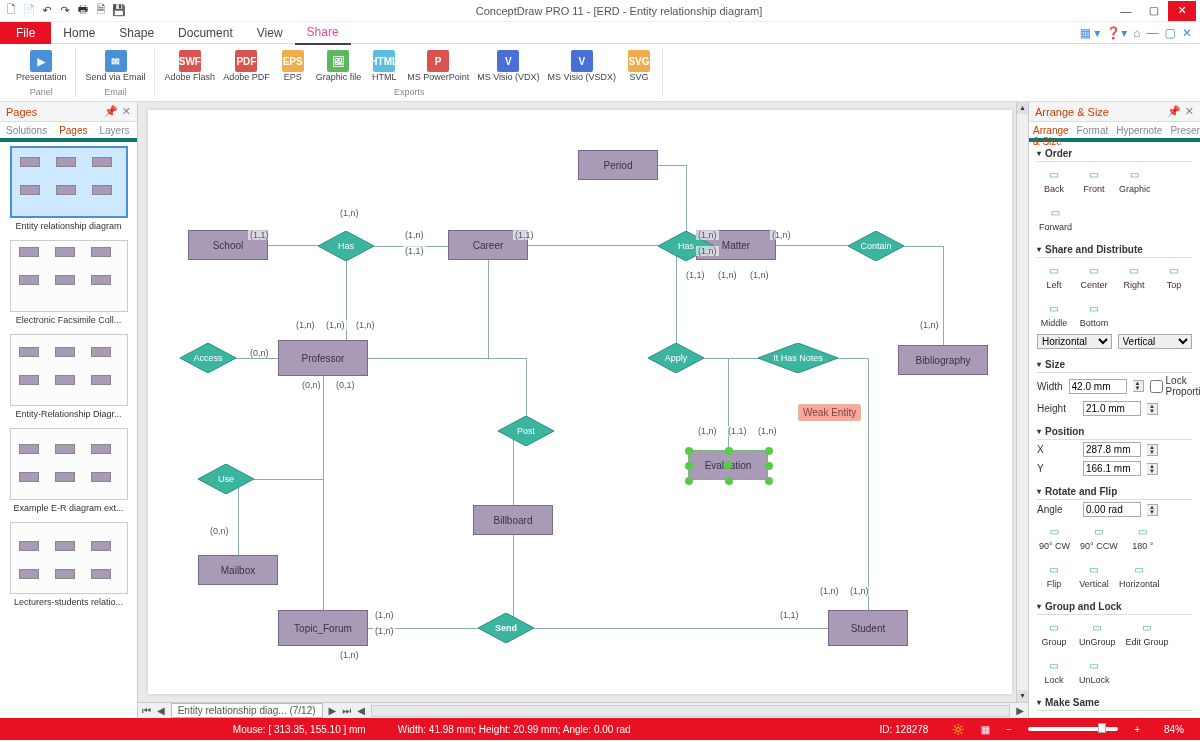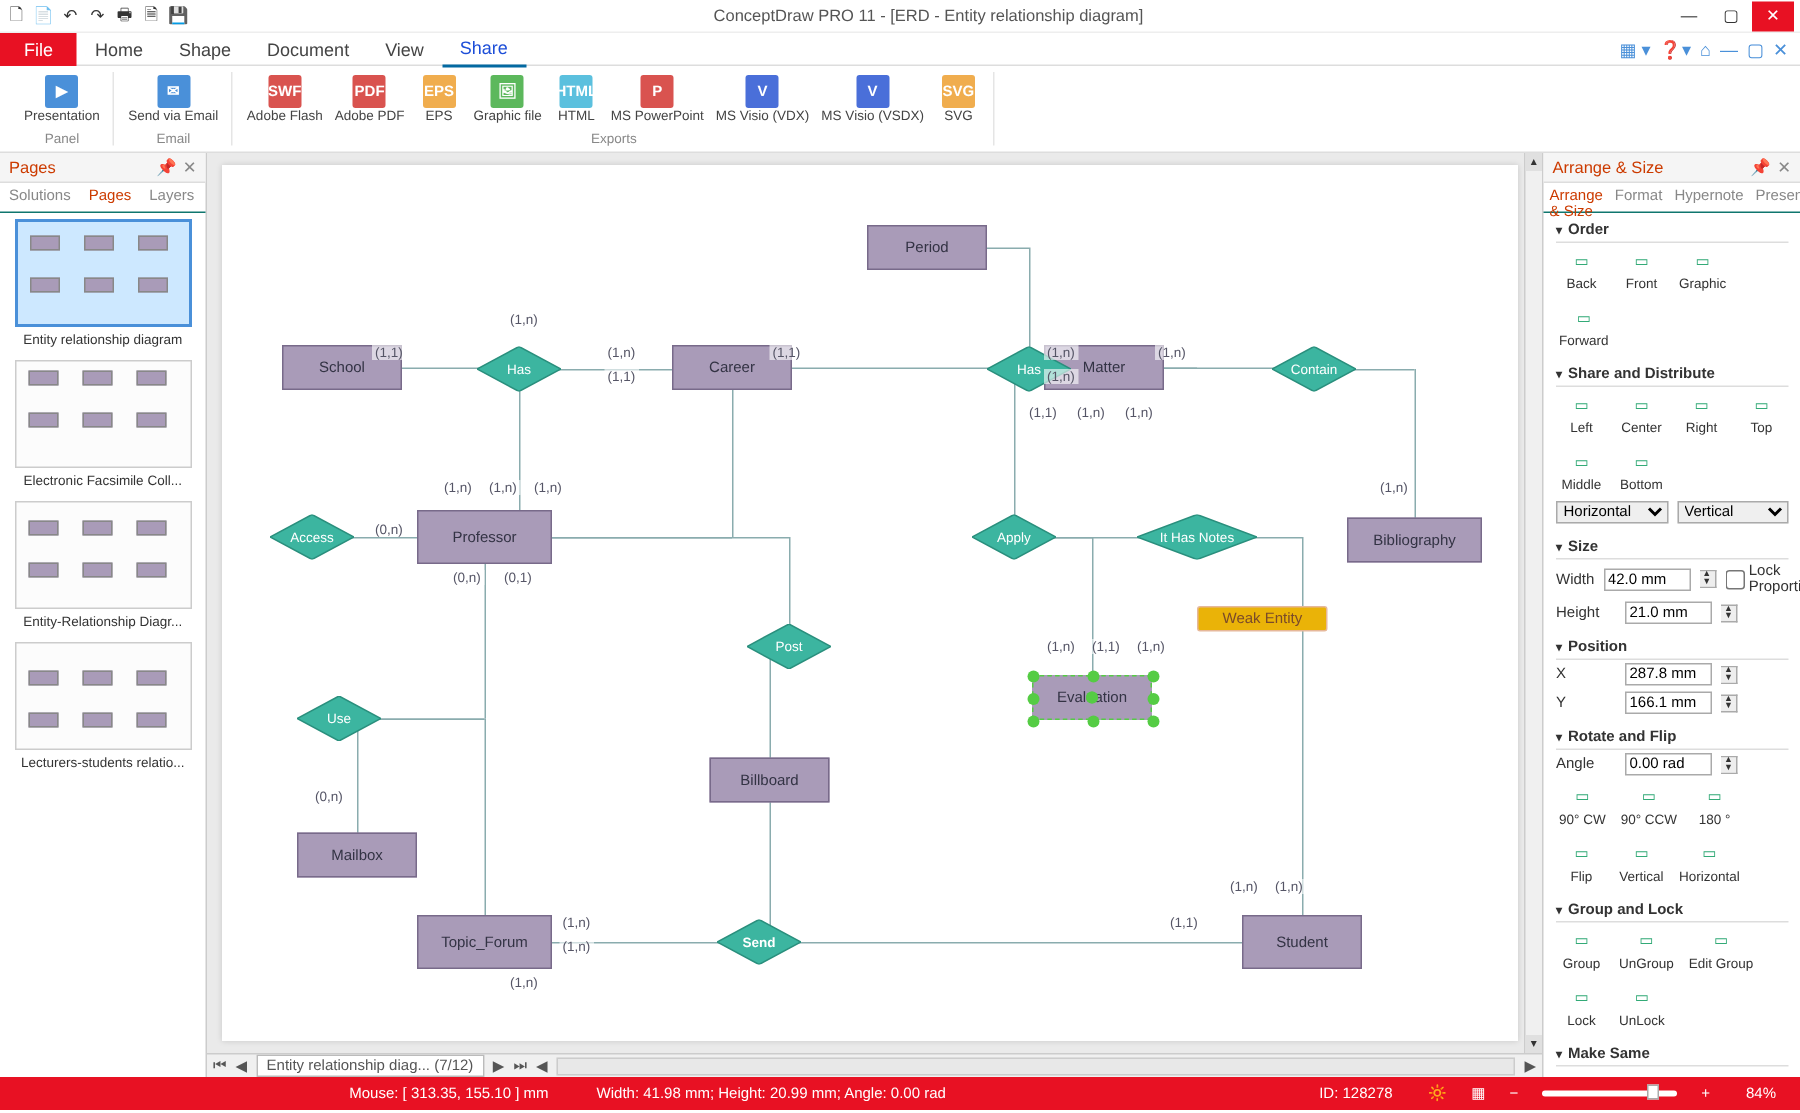--- a/index.html
+++ b/index.html
@@ -7,35 +7,35 @@
 .titlebar{height:22px;background:#fff;display:flex;align-items:center;padding:0 4px;border-bottom:1px solid #eee}
 .titlebar .qat{display:flex;gap:4px;align-items:center}
 .qat-icon{width:14px;height:14px;display:flex;align-items:center;justify-content:center;font-size:11px;cursor:pointer}
 .titlebar .title{flex:1;text-align:center;color:#555;font-size:11px}
 .titlebar .winbtns{display:flex;gap:0}
 .winbtn{width:28px;height:20px;display:flex;align-items:center;justify-content:center;font-size:11px;cursor:pointer}
 .winbtn.close{background:#e81123;color:#fff}
 .ribbon-tabs{height:22px;display:flex;align-items:center;border-bottom:1px solid #ddd}
 .ribbon-tab{padding:4px 12px;font-size:12px;color:#444;cursor:pointer}
 .ribbon-tab.file{background:#e81123;color:#fff;padding:4px 16px}
-.ribbon-tab.active{color:#1d4ed8;border-bottom:2px solid #0369a1}
+.ribbon-tab.active{color:#ec4899;border-bottom:2px solid #404040}
 .ribbon-right{margin-left:auto;display:flex;gap:6px;padding-right:8px;color:#4a90d9}
 .ribbon-right span{cursor:pointer;font-size:12px}
 .ribbon-body{height:58px;background:#fff;display:flex;padding:4px 8px;border-bottom:1px solid #ddd;gap:2px}
 .ribbon-group{display:flex;flex-direction:column;align-items:center;border-right:1px solid #e5e5e5;padding:0 6px}
 .ribbon-btns{display:flex;gap:4px}
 .ribbon-btn{display:flex;flex-direction:column;align-items:center;gap:1px;cursor:pointer;padding:2px;min-width:34px}
 .ribbon-btn .ico{width:22px;height:22px;border-radius:2px;display:flex;align-items:center;justify-content:center;font-size:10px;color:#fff;font-weight:bold}
 .ribbon-btn .lbl{font-size:9px;color:#444;text-align:center;line-height:1.1}
 .ribbon-group .grp-lbl{font-size:9px;color:#888;margin-top:auto}
 .workspace{display:flex;height:616px}
 .left-panel{width:138px;background:#fff;border-right:1px solid #ccc;display:flex;flex-direction:column}
 .panel-hdr{height:20px;background:#f5f5f5;display:flex;align-items:center;padding:0 6px;font-size:11px;color:#cc3b00;border-bottom:1px solid #ddd}
 .panel-hdr .hdr-icons{margin-left:auto;display:flex;gap:4px;color:#888;cursor:pointer}
-.panel-tabs{height:20px;display:flex;border-bottom:1px solid #0f766e}
+.panel-tabs{height:20px;display:flex;border-bottom:4px solid #0f766e}
 .panel-tab{padding:3px 6px;font-size:10px;color:#888;cursor:pointer}
 .panel-tab.active{color:#cc3b00}
 .thumbs{flex:1;overflow-y:auto;padding:4px}
 .thumb{margin-bottom:6px;cursor:pointer}
 .thumb-img{width:118px;height:72px;border:1px solid #ccc;margin:0 auto;background:#fcfcfc;position:relative;overflow:hidden}
 .thumb.selected .thumb-img{background:#cde8ff;border:2px solid #4a90d9}
 .thumb-cap{font-size:9px;color:#333;text-align:center;padding:3px 2px;white-space:nowrap;overflow:hidden;text-overflow:ellipsis}
 .canvas-wrap{flex:1;display:flex;flex-direction:column;background:#eaeaea}
 .canvas-scroll{flex:1;position:relative;overflow:hidden}
 .vscroll{position:absolute;right:0;top:0;bottom:0;width:12px;background:#f0f0f0;border-left:1px solid #ccc}
@@ -63,21 +63,21 @@
 .tool-row{display:flex;gap:10px;padding:4px 2px;flex-wrap:wrap}
 .tool{display:flex;flex-direction:column;align-items:center;gap:2px;cursor:pointer;min-width:30px}
 .tool .tico{width:16px;height:16px;display:flex;align-items:center;justify-content:center;color:#3a7}
 .tool .tlbl{font-size:9px;color:#333;text-align:center}
 .prop-row{display:flex;align-items:center;gap:6px;padding:2px 0}
 .prop-row label{width:40px;font-size:10px;color:#333}
 .prop-row input[type=text]{width:58px;font-size:10px;padding:1px 2px;border:1px solid #aaa}
 .prop-row select{flex:1;font-size:10px;border:1px solid #aaa}
 .spinner{display:flex;flex-direction:column;font-size:6px;line-height:5px;border:1px solid #aaa;border-left:none}
 .spinner span{padding:0 2px;cursor:pointer;background:#eee}
-.weak-tip{position:absolute;background:#eab308;border:1px solid #e6b89a;padding:2px 16px;font-size:10px;color:#7a4a2a;border-radius:2px}
+.weak-tip{position:absolute;background:#fca5a5;border:1px solid #e6b89a;padding:2px 4px;font-size:10px;color:#7a4a2a;border-radius:2px}
 .statusbar{height:22px;background:#e81123;color:#fff;display:flex;align-items:center;font-size:10px;padding:0 8px;gap:16px}
 .statusbar .spacer{flex:1}
 .status-seg{padding:0 8px}
 .zoom-slider{width:90px;height:4px;background:#fff;position:relative;border-radius:2px}
 .zoom-slider .knob{position:absolute;width:8px;height:10px;background:#fff;border:1px solid #aaa;top:-4px;left:70px}
 .mini-shape{position:absolute;background:#a99bb8;border:1px solid #888}
 </style>
 </head>
 <body>
 
@@ -226,20 +226,31 @@
         <div class="thumb">
           <div class="thumb-img">
             <div class="mini-shape" style="left: 8px; top: 12px; width: 20px; height: 10px;"></div>
             <div class="mini-shape" style="left: 44px; top: 12px; width: 20px; height: 10px;"></div>
             <div class="mini-shape" style="left: 80px; top: 12px; width: 20px; height: 10px;"></div>
             <div class="mini-shape" style="left: 8px; top: 40px; width: 20px; height: 10px;"></div>
             <div class="mini-shape" style="left: 44px; top: 40px; width: 20px; height: 10px;"></div>
             <div class="mini-shape" style="left: 80px; top: 40px; width: 20px; height: 10px;"></div>
           </div>
           <div class="thumb-cap">Entity-Relationship Diagr...</div>
+        </div>
+        <div class="thumb">
+          <div class="thumb-img">
+            <div class="mini-shape" style="left: 8px; top: 15px; width: 20px; height: 10px;"></div>
+            <div class="mini-shape" style="left: 44px; top: 15px; width: 20px; height: 10px;"></div>
+            <div class="mini-shape" style="left: 80px; top: 15px; width: 20px; height: 10px;"></div>
+            <div class="mini-shape" style="left: 8px; top: 43px; width: 20px; height: 10px;"></div>
+            <div class="mini-shape" style="left: 44px; top: 43px; width: 20px; height: 10px;"></div>
+            <div class="mini-shape" style="left: 80px; top: 43px; width: 20px; height: 10px;"></div>
+          </div>
+          <div class="thumb-cap">Example E-R diagram ext...</div>
         </div>
         <div class="thumb">
           <div class="thumb-img">
             <div class="mini-shape" style="left: 8px; top: 18px; width: 20px; height: 10px;"></div>
             <div class="mini-shape" style="left: 44px; top: 18px; width: 20px; height: 10px;"></div>
             <div class="mini-shape" style="left: 80px; top: 18px; width: 20px; height: 10px;"></div>
             <div class="mini-shape" style="left: 8px; top: 46px; width: 20px; height: 10px;"></div>
             <div class="mini-shape" style="left: 44px; top: 46px; width: 20px; height: 10px;"></div>
             <div class="mini-shape" style="left: 80px; top: 46px; width: 20px; height: 10px;"></div>
           </div>

